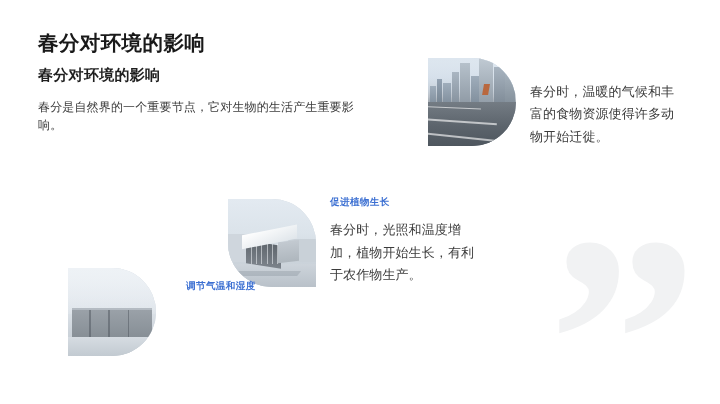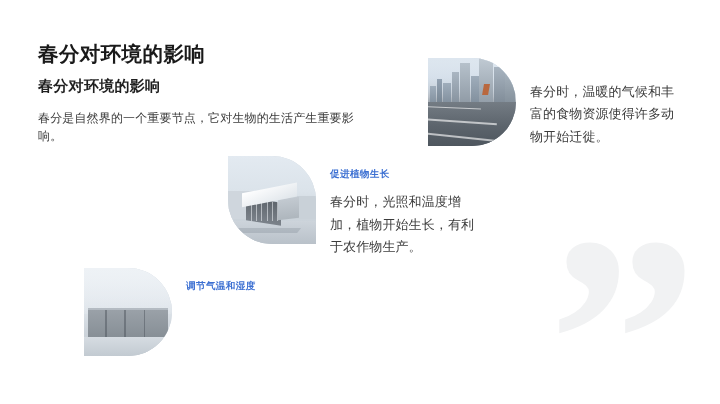--- a/index.html
+++ b/index.html
@@ -33,21 +33,21 @@
     font-weight: 700;
     letter-spacing: -6px;
     user-select: none;
     pointer-events: none;
   }
 
   
   .headings {
     position: absolute;
     left: 38px;
-    top: 41px;
+    top: 30px;
     width: 340px;
   }
   .title-main {
     font-size: 20.5px;
     font-weight: 700;
     color: #191919;
     letter-spacing: 0.4px;
     line-height: 1.28;
     margin: 0;
   }
@@ -254,21 +254,21 @@
         <div class="lane l1"></div>
         <div class="lane l2"></div>
         <div class="lane l3"></div>
       </div>
     </div>
     <div class="card-text">
       <p class="card-desc">春分时，温暖的气候和丰富的食物资源使得许多动物开始迁徙。</p>
     </div>
   </div>
 
-  <div class="card" style="left:228px; top:156px;">
+  <div class="card" style="left:228px; top:184px;align-items:flex-end;">
     <div class="card-photo shape-diag">
       <div class="ph ph-bldg">
         <div class="bg-block"></div>
         <div class="bg-block2"></div>
         <div class="ground"></div>
         <div class="shadow"></div>
         <div class="body-dark"></div>
         <div class="body-light"></div>
         <div class="roof"></div>
         <div class="mullion" style="left:26%"></div>
@@ -278,21 +278,21 @@
         <div class="mullion" style="left:50%"></div>
         <div class="mullion" style="left:56%"></div>
       </div>
     </div>
     <div class="card-text">
       <h3 class="card-title">促进植物生长</h3>
       <p class="card-desc">春分时，光照和温度增加，植物开始生长，有利于农作物生产。</p>
     </div>
   </div>
 
-  <div class="card" style="left:84px; top:268px;">
+  <div class="card" style="left:68px; top:268px;gap:16px;">
     <div class="card-photo shape-right-round">
       <div class="ph ph-wall">
         <div class="haze"></div>
         <div class="floor"></div>
         <div class="wall-top"></div>
         <div class="wall-main"></div>
         <div class="wall-seam" style="left:24%"></div>
         <div class="wall-seam" style="left:46%"></div>
         <div class="wall-seam" style="left:68%"></div>
       </div>

